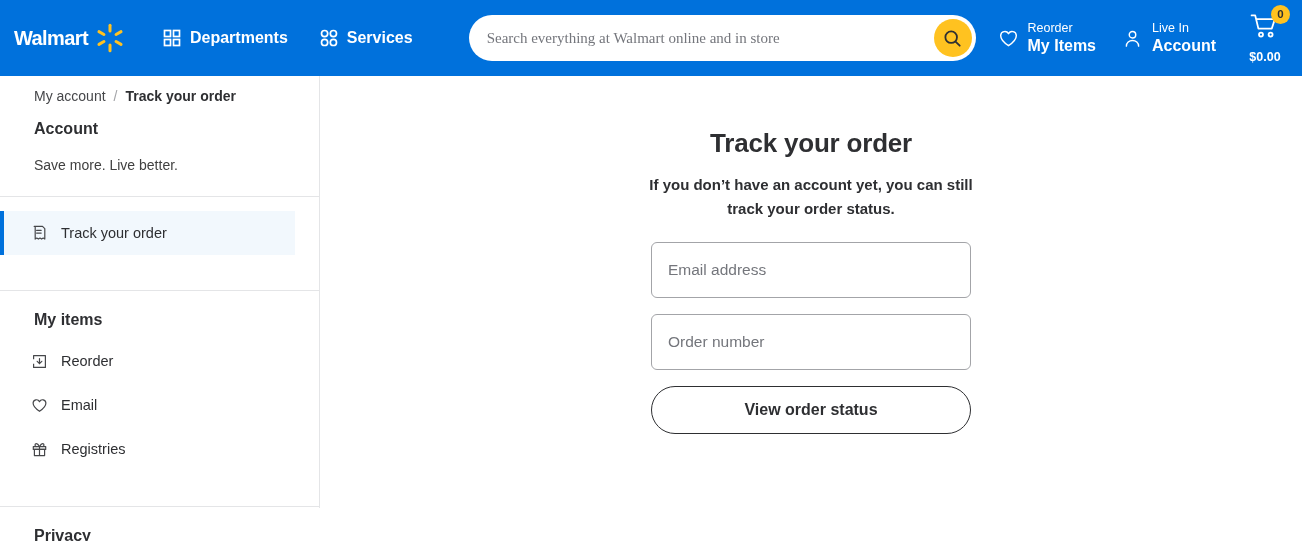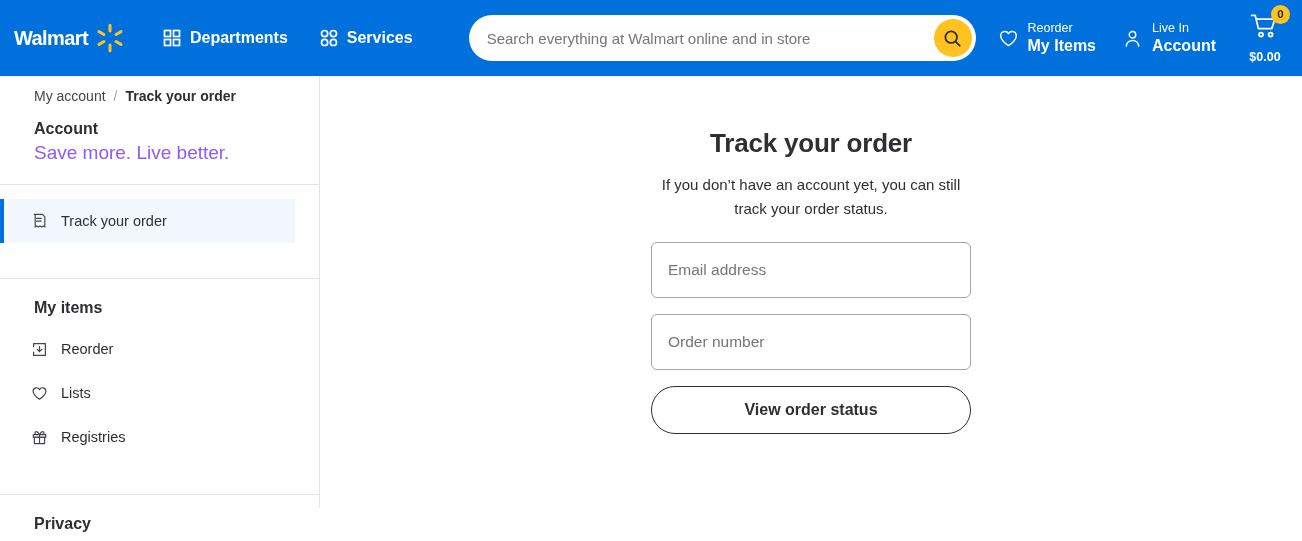--- a/index.html
+++ b/index.html
@@ -39,21 +39,21 @@
   .search-wrap {
     flex: 1; max-width: 552px; height: 46px;
     background: #fff; border-radius: 23px;
     display: flex; align-items: center;
     padding: 0 4px 0 18px;
     margin-left: 24px; margin-right: 22px;
     position: relative;
   }
   .search-input {
     flex: 1; border: none; outline: none;
-    font-family: Liberation Sans, sans-serif;
+    font-family: Liberation Serif, serif;
     font-size: 15px; color: #2e2f32; background: transparent;
   }
   .search-input::placeholder { color: #74767c; }
   .search-btn {
     width: 38px; height: 38px; border-radius: 50%;
     background: #ffc220; border: none; cursor: pointer;
     display: flex; align-items: center; justify-content: center;
     flex: none;
   }
 
@@ -100,21 +100,21 @@
     padding-top: 42px;
     border-right: 1px solid #e4e5e7;
     position: relative;
   }
   .side-head { padding: 0 34px; }
   .side-title {
     font-size: 16px; font-weight: bold; color: #2e2f32;
     line-height: 22px;
   }
   .side-sub {
-    font-size: 19px; color: #8b5cf6; margin-top: 3px; line-height: 20px;
+    font-size: 14px; color: #404040; margin-top: 15px; line-height: 20px;
   }
   .side-divider {
     height: 1px; background: #e4e5e7; margin: 21px 0 0 0;
   }
   .side-group { padding: 14px 0; }
   .side-item {
     display: flex; align-items: center; gap: 13px;
     height: 44px; padding-left: 31px;
     font-size: 14.5px; color: #2e2f32;
     cursor: pointer; position: relative;
@@ -139,21 +139,21 @@
     padding-top: 52px;
     display: flex; flex-direction: column; align-items: center;
   }
   .card { width: 320px; display: flex; flex-direction: column; align-items: center; }
   .main-title {
     font-size: 26px; font-weight: bold; color: #2e2f32;
     letter-spacing: -0.2px; margin-bottom: 14px;
   }
   .main-sub {
     font-size: 15px; color: #2e2f32; text-align: center;
-    line-height: 24px; width: 330px; margin-bottom: 21px;
+    line-height: 24px; width: 330px; margin-bottom: 21px; font-weight: bold;
   }
   .field {
     width: 320px; height: 56px;
     border: 1px solid #a3a4a8; border-radius: 6px;
     padding: 0 16px; margin-bottom: 16px;
     font-family: "Liberation Sans", sans-serif;
     font-size: 15.5px; color: #1d4ed8;
     outline: none; background: #fff;
   }
   .field::placeholder { color: #74767c; }
@@ -292,21 +292,21 @@
           <path d="M2.6 6.2V2.6h11.8v11.8H2.6v-3.6" fill="none" stroke="#46474a" stroke-width="1.2" stroke-linejoin="round"></path>
           <path d="M8.5 5.5v5.2M6.2 8.3l2.3 2.4 2.3-2.4" fill="none" stroke="#46474a" stroke-width="1.2" stroke-linecap="round" stroke-linejoin="round"></path>
         </svg>
         <span>Reorder</span>
       </div>
 
       <div class="side-item">
         <svg class="side-ico" viewBox="0 0 17 17">
           <path d="M8.5 14.3S2.1 10.2 2.1 6.1A3.4 3.4 0 0 1 8.5 4.6a3.4 3.4 0 0 1 6.4 1.5c0 4.1-6.4 8.2-6.4 8.2z" fill="none" stroke="#46474a" stroke-width="1.2" stroke-linejoin="round"></path>
         </svg>
-        <span>Lists</span>
+        <span>Email</span>
       </div>
 
       <div class="side-item">
         <svg class="side-ico" viewBox="0 0 17 17">
           <g fill="none" stroke="#46474a" stroke-width="1.2" stroke-linejoin="round">
             <rect x="2.3" y="5.6" width="12.4" height="2.8"></rect>
             <rect x="3.4" y="8.4" width="10.2" height="6.2"></rect>
             <line x1="8.5" y1="5.6" x2="8.5" y2="14.6"></line>
             <path d="M8.5 5.6C7.6 4 6.7 2.6 5.5 2.6a1.5 1.5 0 0 0 0 3"></path>
             <path d="M8.5 5.6c.9-1.6 1.8-3 3-3a1.5 1.5 0 0 1 0 3"></path>

